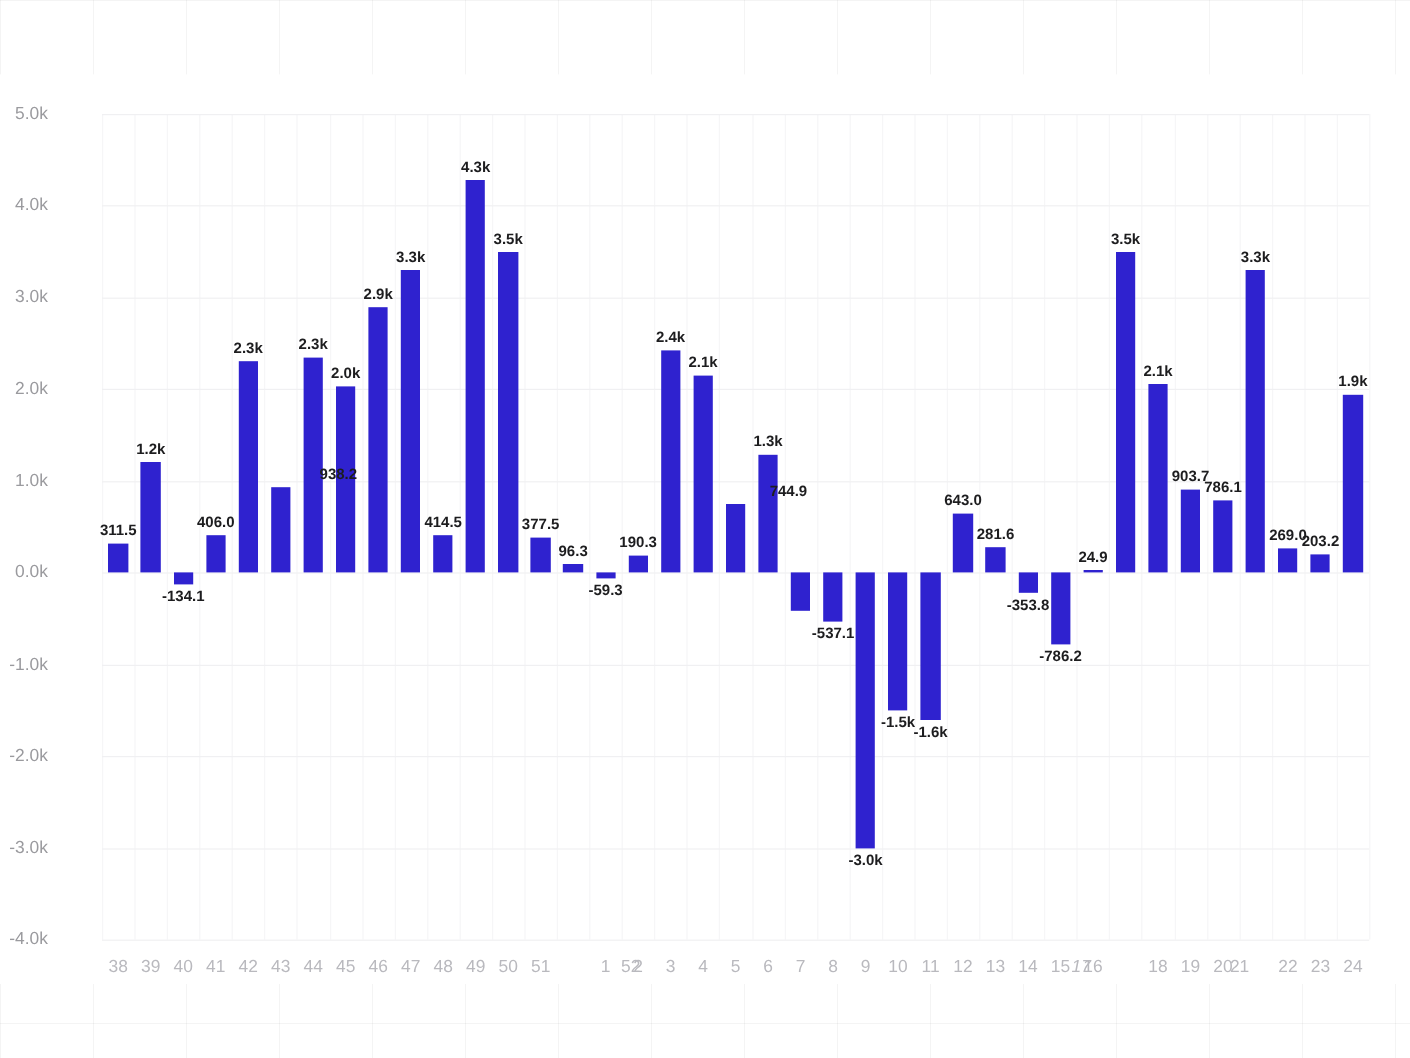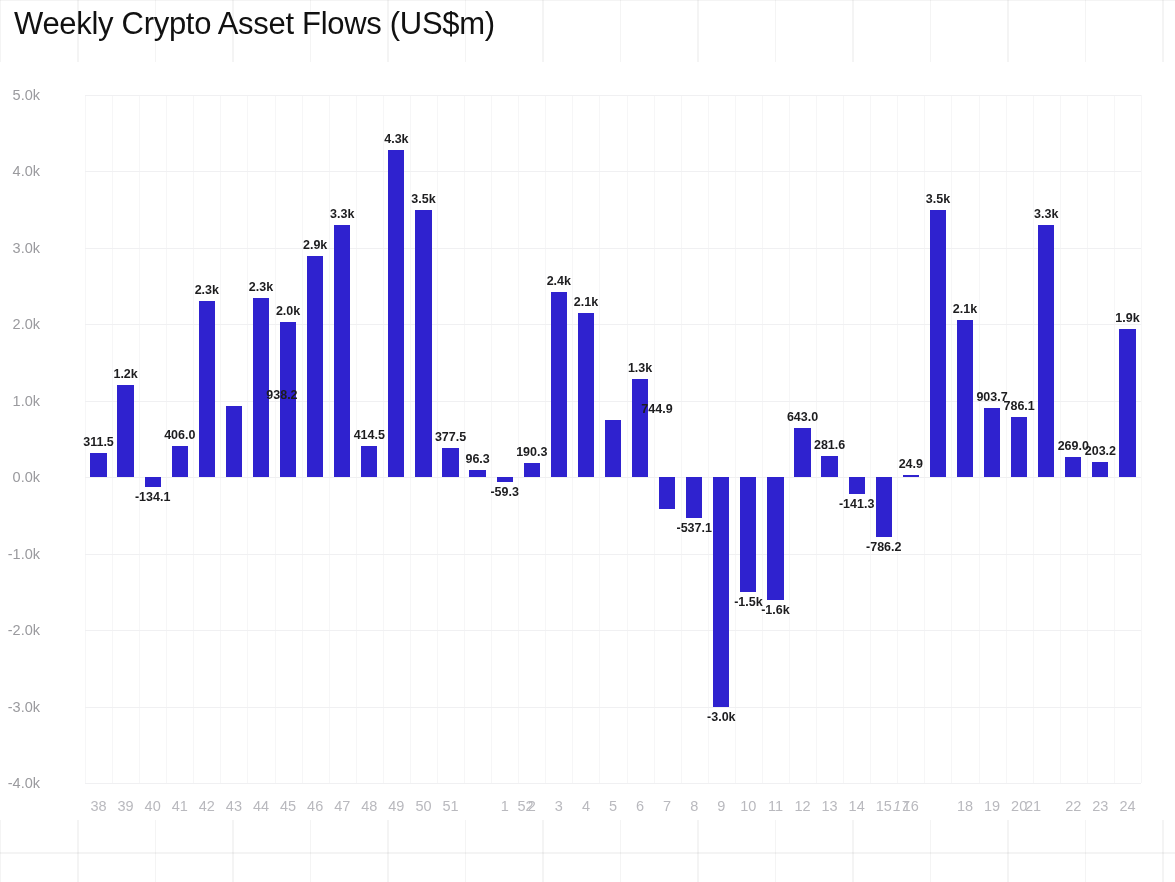--- a/index.html
+++ b/index.html
@@ -108,21 +108,20 @@
     font-weight: 600;
   }
 </style>
 </head>
 <body>
 
 <div id="page">
 
   <div id="chart-card"></div>
 
-  <div id="title">Weekly Crypto Asset Flows (US$m)</div>
 
   <div id="plot-wrap">
     <div id="plot">
       <div id="vgrid">
           <div class="vgridline" style="left: 0px;"></div>
           <div class="vgridline" style="left: 27.0769px;"></div>
           <div class="vgridline" style="left: 54.1538px;"></div>
           <div class="vgridline" style="left: 81.2308px;"></div>
           <div class="vgridline" style="left: 108.308px;"></div>
           <div class="vgridline" style="left: 135.385px;"></div>
@@ -288,21 +287,21 @@
           <div class="bar-label" style="left: 473.846px; top: 179.227px;">2.4k</div>
           <div class="bar-label" style="left: 500.923px; top: 199.867px;">2.1k</div>
           <div class="bar-label" style="left: 528px; top: 307.279px; margin-left: 44px;">744.9</div>
           <div class="bar-label" style="left: 555.077px; top: 266.373px;">1.3k</div>
           <div class="bar-label" style="left: 609.231px; top: 426.281px;">-537.1</div>
           <div class="bar-label" style="left: 636.308px; top: 614.556px;">-3.0k</div>
           <div class="bar-label" style="left: 663.385px; top: 499.889px;">-1.5k</div>
           <div class="bar-label" style="left: 690.462px; top: 507.533px;">-1.6k</div>
           <div class="bar-label" style="left: 717.538px; top: 315.068px;">643.0</div>
           <div class="bar-label" style="left: 744.615px; top: 342.695px;">281.6</div>
-          <div class="bar-label" style="left: 771.692px; top: 402.17px;">-141.3</div>
+          <div class="bar-label" style="left: 771.692px; top: 402.17px;">-353.8</div>
           <div class="bar-label" style="left: 798.769px; top: 445.323px;">-786.2</div>
           <div class="bar-label" style="left: 825.846px; top: 362.319px;">24.9</div>
           <div class="bar-label" style="left: 852.923px; top: 96.6667px;">3.5k</div>
           <div class="bar-label" style="left: 880px; top: 206.747px;">2.1k</div>
           <div class="bar-label" style="left: 907.077px; top: 295.139px;">903.7</div>
           <div class="bar-label" style="left: 934.154px; top: 304.129px;">786.1</div>
           <div class="bar-label" style="left: 961.231px; top: 111.956px;">3.3k</div>
           <div class="bar-label" style="left: 988.308px; top: 343.659px;">269.0</div>
           <div class="bar-label" style="left: 1015.38px; top: 348.689px;">203.2</div>
           <div class="bar-label" style="left: 1042.46px; top: 215.92px;">1.9k</div>

